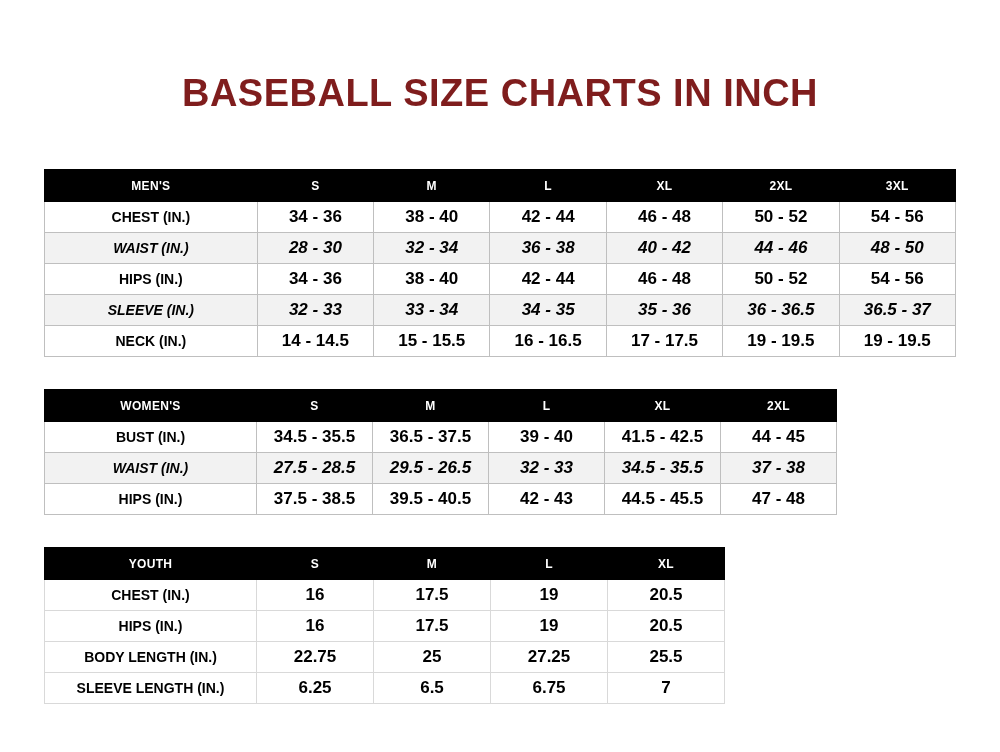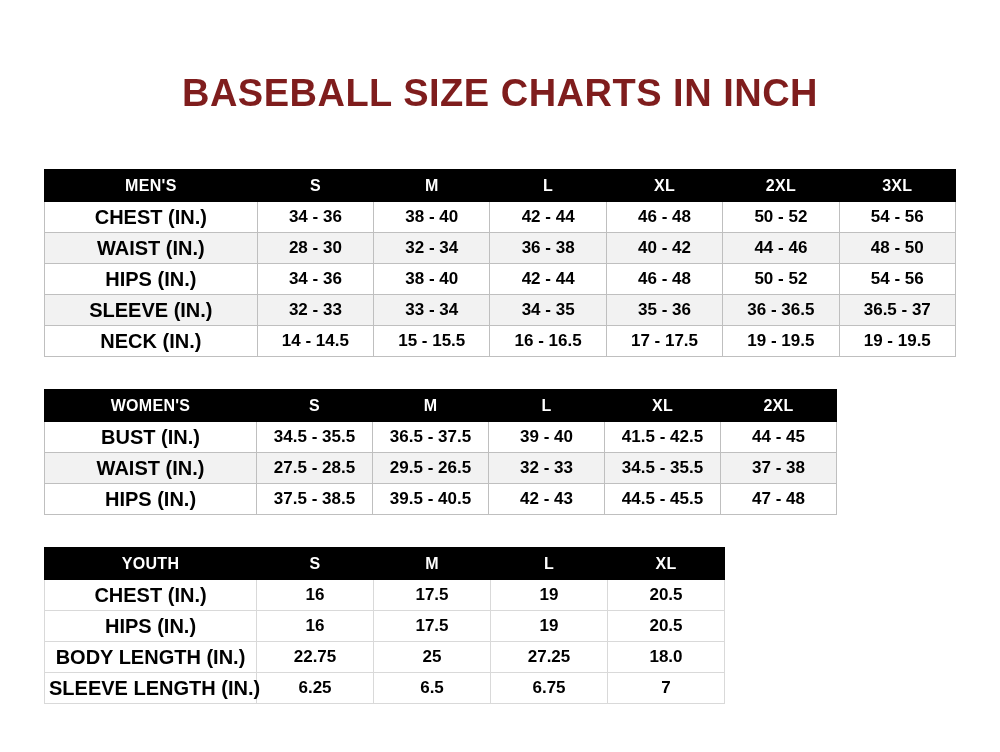--- a/index.html
+++ b/index.html
@@ -49,32 +49,33 @@
     padding: 0 4px;
     box-sizing: border-box;
     background: #ffffff;
     white-space: nowrap;
   }
   table.size-table thead th {
     background: #000000;
     color: #ffffff;
     border: 1px solid #000000;
     height: 32px;
-    font-size: 16px;
+    font-size: 12px;
     letter-spacing: 0.3px;
   }
   table.size-table thead th.rowlabel-head {
     text-align: center;
   }
   table.size-table tbody tr.alt td {
     background: #f2f2f2;
+    font-style: italic;
   }
   table.size-table td.rowlabel {
     text-align: center;
-    font-size: 20px;
+    font-size: 14px;
   }
   
   #table-mens { width: 912px; }
   #table-mens col.c0 { width: 212px; }
   #table-mens col.c1,
   #table-mens col.c2,
   #table-mens col.c3,
   #table-mens col.c4,
   #table-mens col.c5,
   #table-mens col.c6 { width: 116px; }
@@ -254,21 +255,21 @@
           <td>16</td>
           <td>17.5</td>
           <td>19</td>
           <td>20.5</td>
         </tr>
         <tr>
           <td class="rowlabel">BODY LENGTH (IN.)</td>
           <td>22.75</td>
           <td>25</td>
           <td>27.25</td>
-          <td>18.0</td>
+          <td>25.5</td>
         </tr>
         <tr>
           <td class="rowlabel">SLEEVE LENGTH (IN.)</td>
           <td>6.25</td>
           <td>6.5</td>
           <td>6.75</td>
           <td>7</td>
         </tr>
       </tbody>
     </table>

